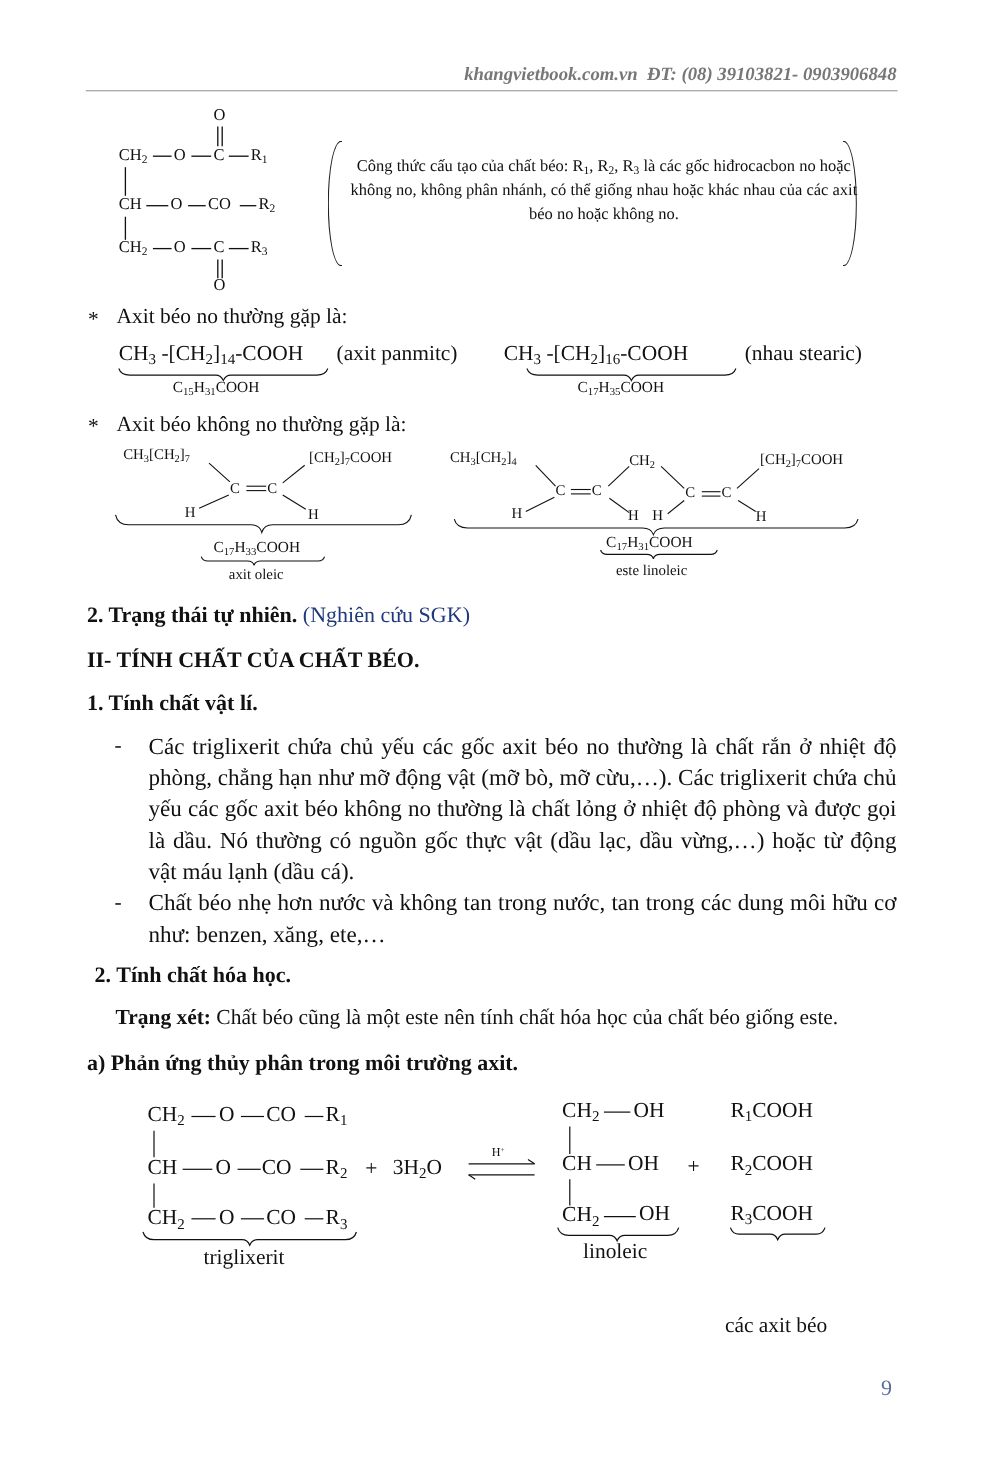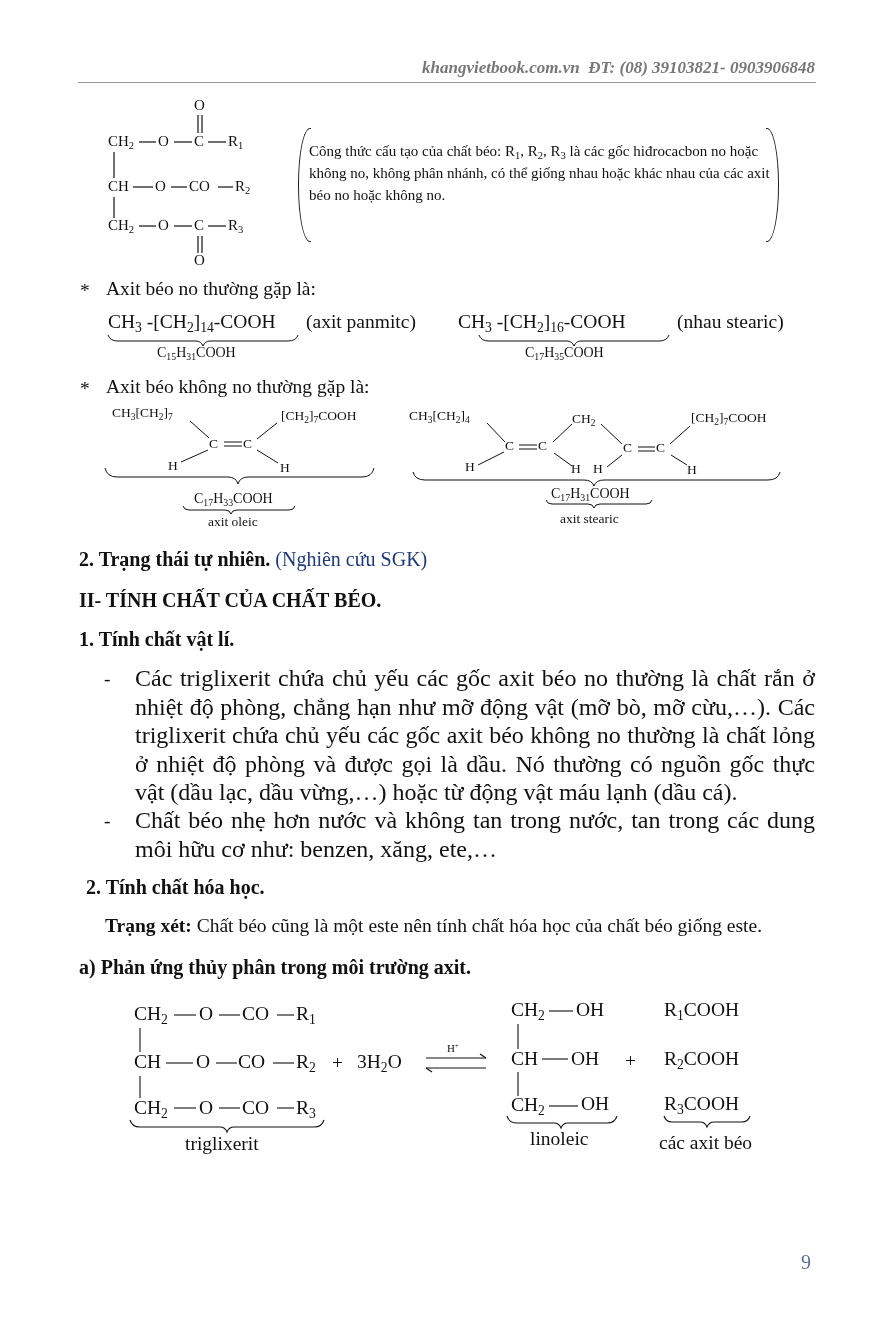--- a/index.html
+++ b/index.html
@@ -2,31 +2,31 @@
 <html><head>
 <meta charset="utf-8">
 <style>
   html, body { margin:0; padding:0; background:#ffffff; }
   body { width:893px; height:1341px; position:relative; overflow:hidden;
          font-family:"Liberation Serif", serif; color:#111; }
   .abs { position:absolute; white-space:nowrap; }
   .hdr { right:78px; top:58px; font-style:italic; font-weight:bold; font-size:17px; color:#777; }
   .hdr-line { position:absolute; left:78px; width:738px; top:82px; border-top:1px solid #999; }
   .chem { font-size:15px; }
-  .note { font-size:15px; line-height:22px; white-space:normal; width:480px; }
+  .note { font-size:15px; line-height:22px; white-space:normal; width:480px;text-align:center; }
   .paren { position:absolute; width:12px; height:112px; border:1.3px solid #222; }
   .paren.l { border-right:none; border-radius:12px 0 0 12px/56px 0 0 56px; }
   .paren.r { border-left:none; border-radius:0 12px 12px 0/0 56px 56px 0; }
   .p20 { font-size:20px; }
   .p19 { font-size:19.5px; }
   .b { font-weight:bold; }
   .small { font-size:13.5px; }
   .sm14 { font-size:14px; }
   .blue { color:#1f3a7a; }
-  .para { position:absolute; left:135px; width:680px; font-size:24px; line-height:28.6px;
+  .para { position:absolute; left:135px; width:680px; font-size:21px; line-height:28.6px;
           white-space:normal; text-align:justify; }
   .dash { position:absolute; left:104px; font-size:19.5px; }
   sub { font-size:70%; vertical-align:-0.3em; line-height:0; }
   sup { font-size:60%; vertical-align:0.6em; line-height:0; }
   svg { position:absolute; left:0; top:0; overflow:visible; }
   .pnum { left:801px; top:1251px; font-size:20px; color:#5a6e9a; }
 </style>
 </head>
 <body>
 
@@ -109,21 +109,21 @@
 <span class="abs small" style="left:691px;top:410px"><span>[CH</span><sub>2</sub><span>]</span><sub>7</sub><span>COOH</span></span>
 <span class="abs small" style="left:505px;top:438px">C</span>
 <span class="abs small" style="left:538px;top:438px">C</span>
 <span class="abs small" style="left:623px;top:440px">C</span>
 <span class="abs small" style="left:656px;top:440px">C</span>
 <span class="abs small" style="left:465px;top:459px">H</span>
 <span class="abs small" style="left:571px;top:461px">H</span>
 <span class="abs small" style="left:593px;top:461px">H</span>
 <span class="abs small" style="left:687px;top:462px">H</span>
 <span class="abs sm14" style="left:551px;top:486px"><span>C</span><sub>17</sub><span>H</span><sub>31</sub><span>COOH</span></span>
-<span class="abs small" style="left:560px;top:511px">axit stearic</span>
+<span class="abs small" style="left:560px;top:511px">este linoleic</span>
 
 <svg width="893" height="1341">
   <g stroke="#111" stroke-width="1" fill="none">
 
     <path d="M108 335 q2 6 10 6 L196 341 q5 0 7 5 q2 -5 7 -5 L288 341 q8 0 10 -6"></path>
     <path d="M479 335 q2 6 10 6 L567 341 q5 0 7 5 q2 -5 7 -5 L659 341 q8 0 10 -6"></path>
 
     <line x1="190" y1="421" x2="209" y2="438"></line>
       <line x1="224" y1="442" x2="242" y2="442"></line>
       <line x1="224" y1="446" x2="242" y2="446"></line>
@@ -195,21 +195,21 @@
   <span class="abs p19" style="left:571px;top:1048px">OH</span>
   <span class="abs p19" style="left:511px;top:1094px"><span>CH</span><sub>2</sub></span>
   <span class="abs p19" style="left:581px;top:1093px">OH</span>
   <span class="abs p19" style="left:530px;top:1128px">linoleic</span>
 
   <span class="abs p19" style="left:625px;top:1050px">+</span>
 
   <span class="abs p19" style="left:664px;top:999px"><span>R</span><sub>1</sub><span>COOH</span></span>
   <span class="abs p19" style="left:664px;top:1048px"><span>R</span><sub>2</sub><span>COOH</span></span>
   <span class="abs p19" style="left:664px;top:1093px"><span>R</span><sub>3</sub><span>COOH</span></span>
-  <span class="abs p19" style="left:659px;top:1132px">các axit béo</span>
+  <span class="abs p19" style="left:659px;top:1195px">các axit béo</span>
 
   <svg width="893" height="1341">
     <g stroke="#111" stroke-width="1.1" fill="none">
       <line x1="174" y1="1015" x2="196" y2="1015"></line>
         <line x1="219" y1="1015" x2="240" y2="1015"></line>
         <line x1="277" y1="1015" x2="294" y2="1015"></line>
       <line x1="140" y1="1028" x2="140" y2="1052"></line>
       <line x1="166" y1="1063" x2="193" y2="1063"></line>
         <line x1="216" y1="1063" x2="237" y2="1063"></line>
         <line x1="273" y1="1063" x2="294" y2="1063"></line>

